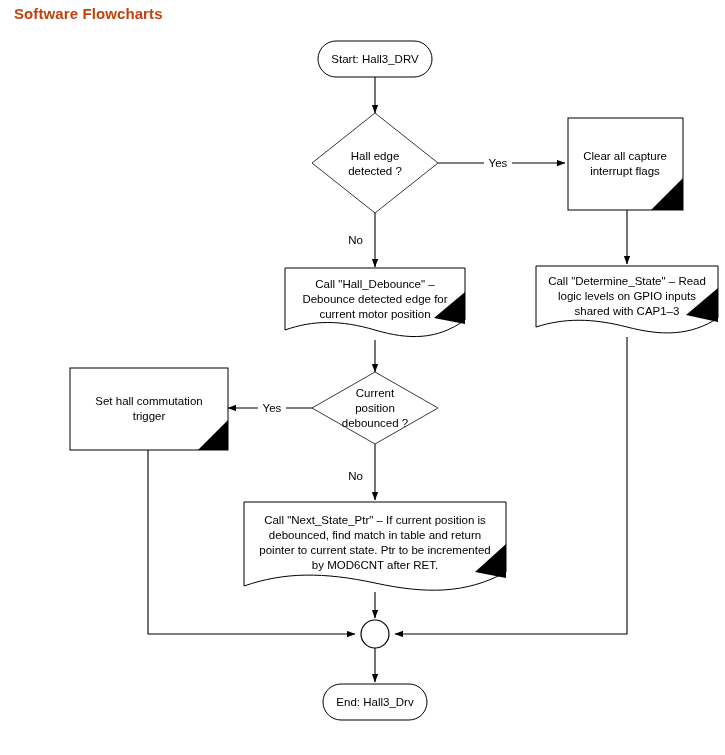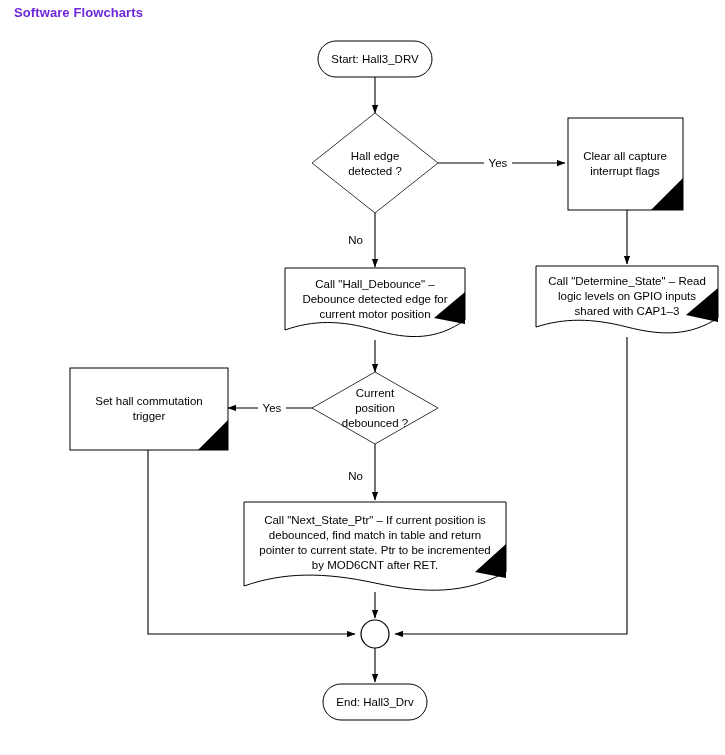--- a/index.html
+++ b/index.html
@@ -12,24 +12,24 @@
     height: 755px;
     position: relative;
     font-family: "Liberation Sans", sans-serif;
     color: #000000;
     overflow: hidden;
   }
   #page-title {
     position: absolute;
     left: 14px;
     top: 5px;
-    font-size: 13px;
+    font-size: 15px;
     font-weight: bold;
     letter-spacing: 0.1px;
-    color: #6d28d9;
+    color: #c2410c;
   }
   #flow-canvas {
     position: absolute;
     left: 0;
     top: 0;
     width: 725px;
     height: 755px;
   }
   .shape-outline {
     fill: #ffffff;

